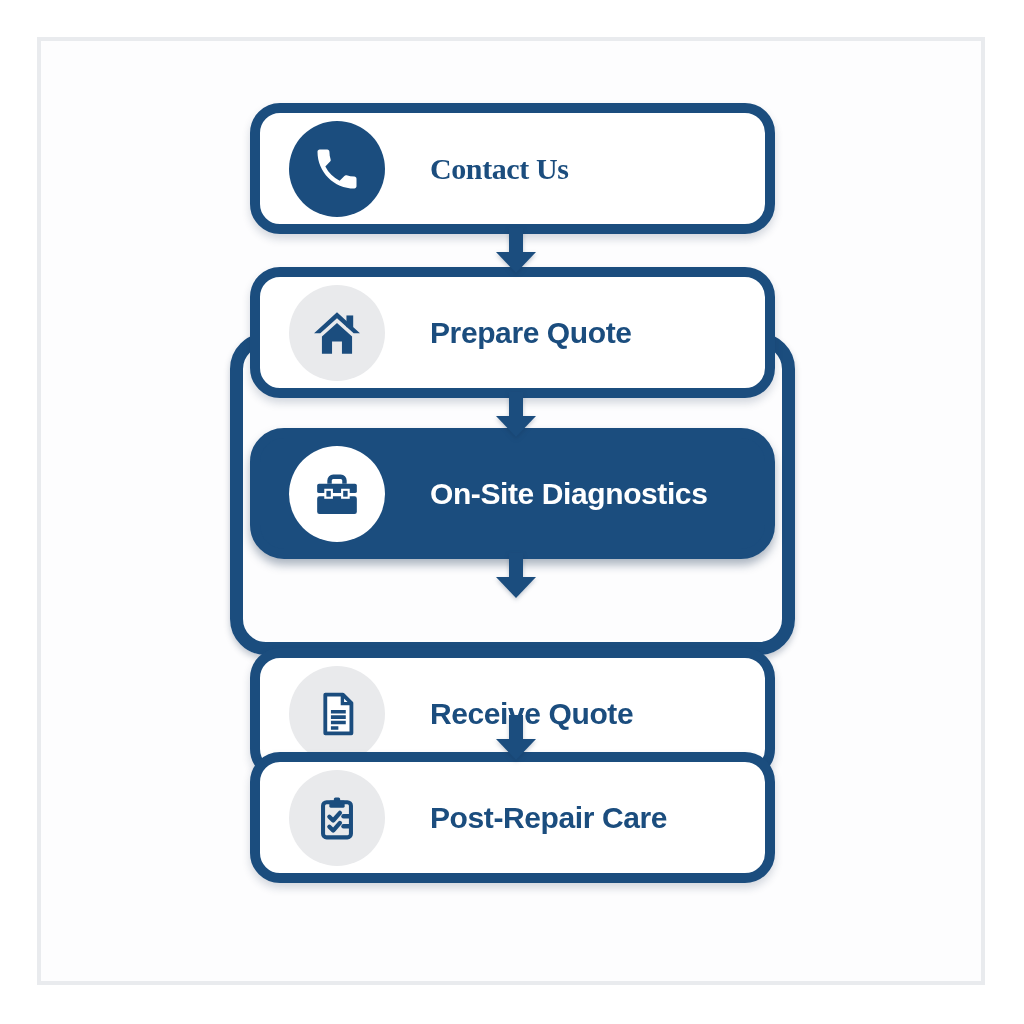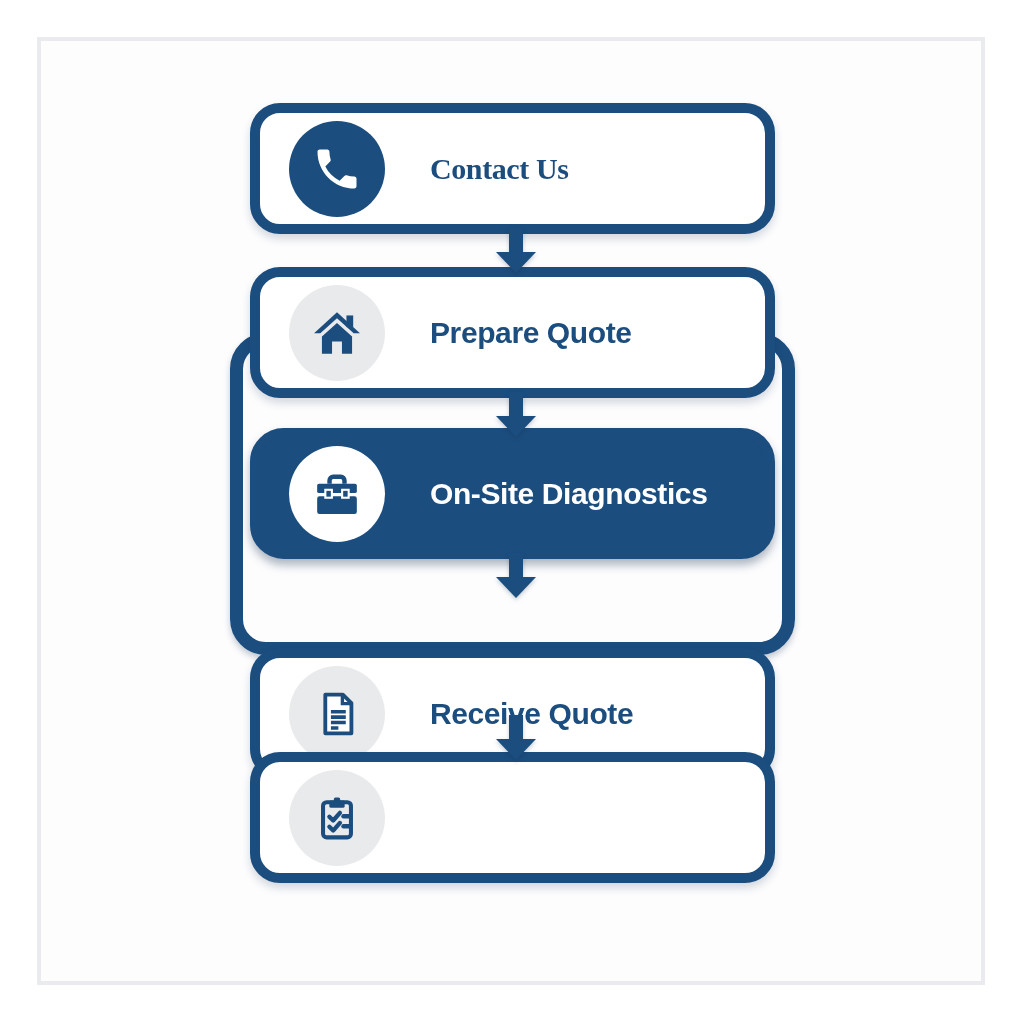--- a/index.html
+++ b/index.html
@@ -113,20 +113,21 @@
       <svg width="54" height="54" viewBox="0 0 24 24" aria-hidden="true">
         <rect x="5.8" y="5" width="12.4" height="15.6" rx="1.6" fill="none" stroke="#1b4d7e" stroke-width="1.8"></rect>
         <rect x="10.6" y="2.9" width="2.8" height="2.6" rx="0.7" fill="#1b4d7e"></rect>
         <rect x="8.6" y="4.2" width="6.8" height="3.2" rx="0.6" fill="#1b4d7e"></rect>
         <path fill="none" stroke="#1b4d7e" stroke-width="1.9" stroke-linecap="round" stroke-linejoin="round" d="M8.6 11.4l1.7 1.7 3-3.4"></path>
         <path stroke="#1b4d7e" stroke-width="2" stroke-linecap="round" d="M14.9 11.2h2.6"></path>
         <path fill="none" stroke="#1b4d7e" stroke-width="1.9" stroke-linecap="round" stroke-linejoin="round" d="M8.6 15.9l1.7 1.7 3-3.4"></path>
         <path stroke="#1b4d7e" stroke-width="2" stroke-linecap="round" d="M14.9 15.7h2.6"></path>
       </svg>
     </div>
+    <div class="step-label">Post-Repair Care</div>
   </div>
 
   <svg class="arrow arrow-1" viewBox="0 0 44 46" aria-hidden="true">
     <rect x="15" y="0" width="14" height="25" fill="#1b4d7e"></rect>
     <polygon points="2,24 42,24 22,45" fill="#1b4d7e"></polygon>
   </svg>
   <svg class="arrow arrow-2" viewBox="0 0 44 46" aria-hidden="true">
     <rect x="15" y="0" width="14" height="25" fill="#1b4d7e"></rect>
     <polygon points="2,24 42,24 22,45" fill="#1b4d7e"></polygon>
   </svg>

